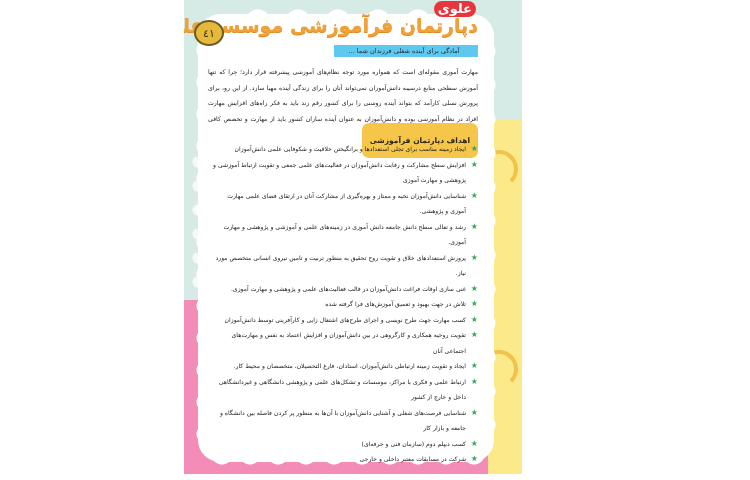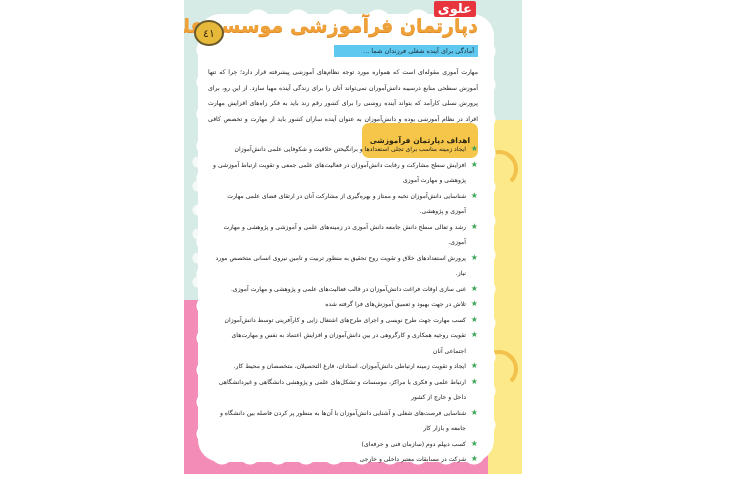--- a/index.html
+++ b/index.html
@@ -88,35 +88,36 @@
     .content {
       position: absolute; left: 0; top: 0; width: 100%; height: 100%;
       direction: rtl;
       z-index: 4;
     }
     .brand-tag {
       position: absolute; right: 46px; top: 1px;
       background: #e8343c; color: #ffffff;
       font-weight: bold; font-size: 13px;
       padding: 0 4px; line-height: 16px;
-      border-radius: 2px;
+      border-radius: 8px;
     }
     .main-title {
       position: absolute; right: 44px; top: 14px;
       color: #f0a23a; font-weight: bold; font-size: 19px;
       white-space: nowrap;
       text-shadow: 0 1px 0 #e08a24;
     }
     .subtitle-bar {
       position: absolute; right: 44px; top: 45px;
       width: 140px; height: 12px;
       background: #5ec8ee;
       color: #1d2b3a; font-size: 6.5px; line-height: 12px;
       padding-right: 4px;
       white-space: nowrap;
+      text-align: center;
     }
     .intro {
       position: absolute; right: 44px; top: 64px; width: 270px;
       font-size: 6.2px; line-height: 15.5px; color: #222222;
       text-align: justify;
     }
     .goals-title {
       position: absolute; right: 44px; top: 123px;
       background: #f5c64a; color: #2b2410;
       font-weight: bold; font-size: 7.5px;

